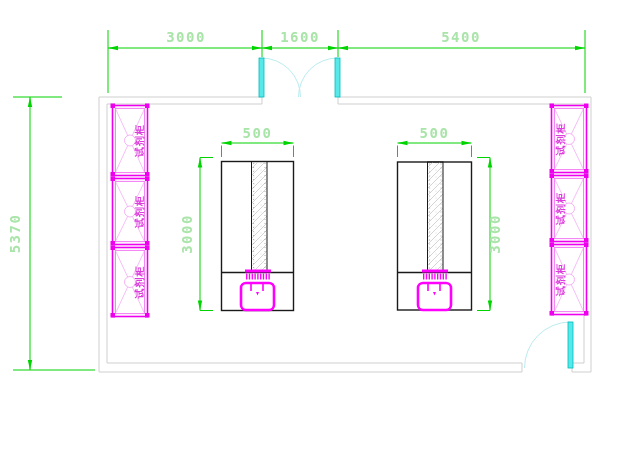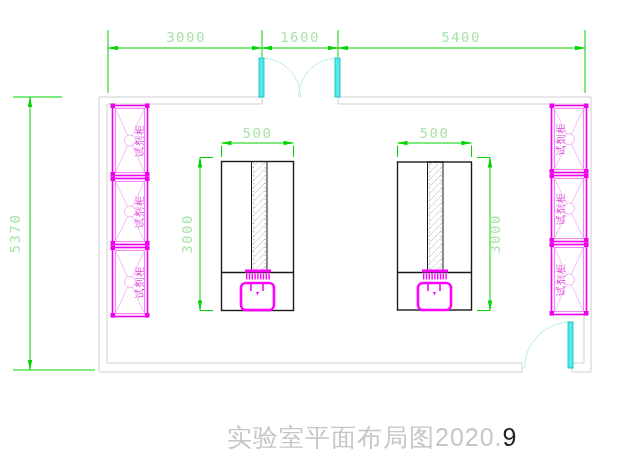--- a/index.html
+++ b/index.html
@@ -1,17 +1,17 @@
 <!DOCTYPE html>
 <html><head>
 <meta charset="utf-8">
 <style>
   html,body{margin:0;padding:0;background:#fff;}
   #canvas{position:relative;width:619px;height:469px;background:#ffffff;overflow:hidden;
-          font-family:"Liberation Sans",sans-serif;}
+          font-family:"Liberation Sans",sans-serif;font-weight:bold;}
   svg{position:absolute;left:0;top:0;}
   
   .wall{stroke:#cfcfcf;stroke-width:1;fill:none;}
   
   .dim{stroke:#00d400;stroke-width:1;fill:none;}
   .dim-arrow{fill:#00d400;stroke:none;}
   .dim-text{fill:#a9e4a9;font-family:"DejaVu Sans Mono",monospace;font-size:14px;
             letter-spacing:1.5px;text-anchor:middle;}
   
   .bench{stroke:#1a1a1a;stroke-width:1.4;fill:#ffffff;}
@@ -225,14 +225,13 @@
     <line class="cab-diag" x1="583.7" y1="247.3" x2="554.3" y2="311.7"></line>
     <circle class="cab-circ" cx="569" cy="279.5" r="5.5"></circle>
     <rect class="cab-post" x="549.5" y="242.5" width="4.5" height="4.5"></rect>
     <rect class="cab-post" x="584" y="242.5" width="4.5" height="4.5"></rect>
     <rect class="cab-post" x="549.5" y="311" width="4.5" height="4.5"></rect>
     <rect class="cab-post" x="584" y="311" width="4.5" height="4.5"></rect>
     <text class="cab-label" transform="translate(561,279.5) rotate(-90)">试剂柜</text>
   </g>
 </svg>
 
-  <div class="title"><span>实验室平面布局图2020.</span><span class="suffix">9</span></div>
 </div>
 
 </body></html>

